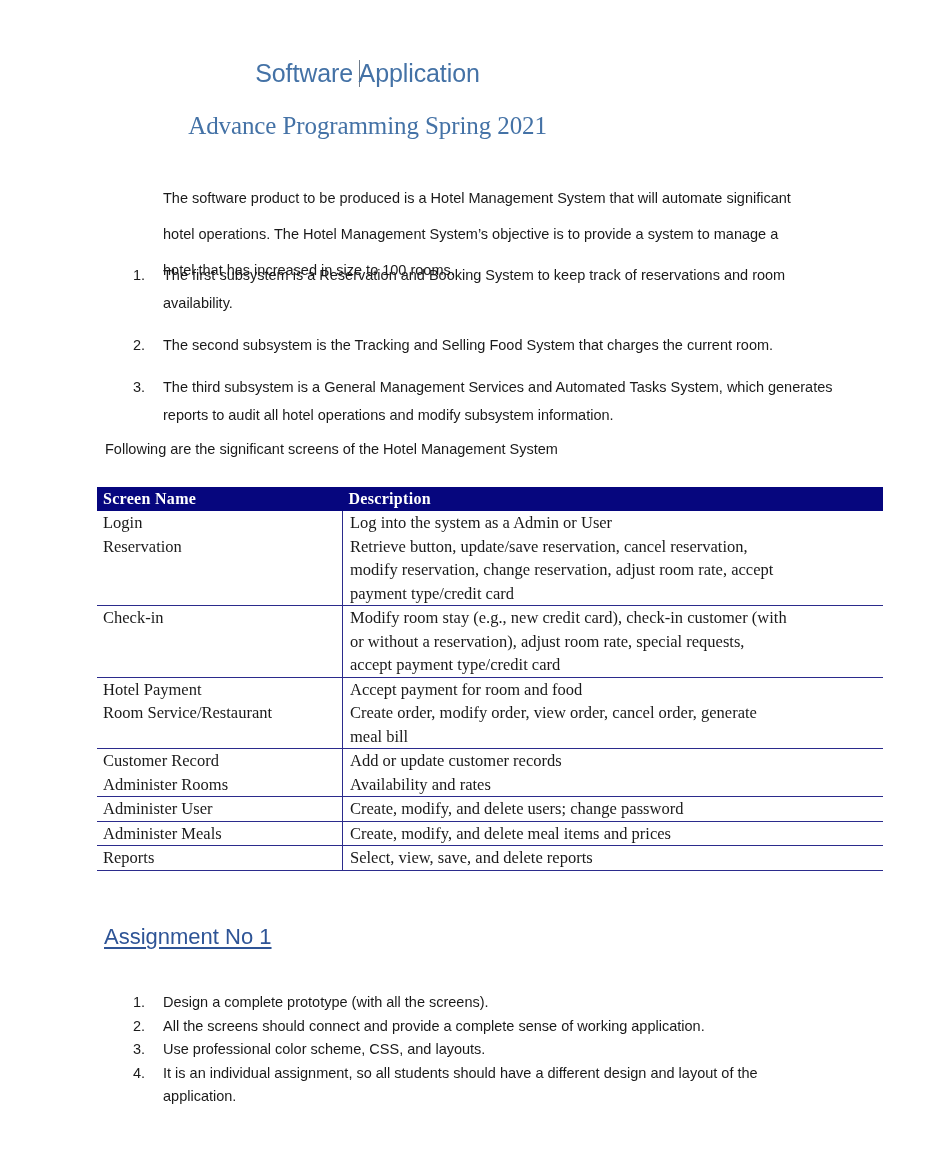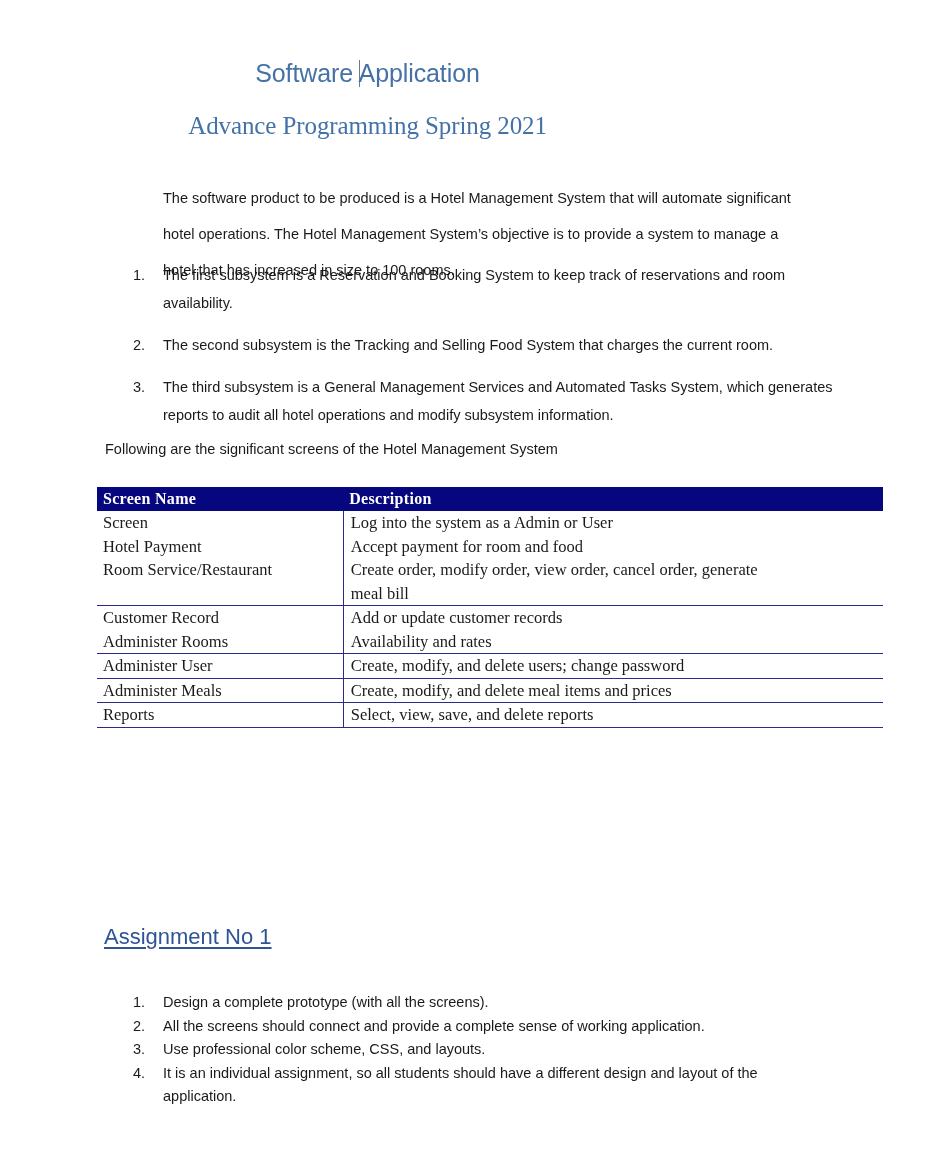--- a/index.html
+++ b/index.html
@@ -197,22 +197,38 @@
 
   <table class="screens-table">
     <thead>
       <tr class="thead-row">
         <th class="col-name">Screen Name</th>
         <th class="col-desc">Description</th>
       </tr>
     </thead>
     <tbody>
       <tr class="body-row">
-        <td class="c-name">Screen</td>
+        <td class="c-name">Login</td>
         <td class="c-desc">Log into the system as a Admin or User</td>
+      </tr>
+      <tr class="body-row rule-below">
+        <td class="c-name">Reservation</td>
+        <td class="c-desc">
+          <div>Retrieve button, update/save reservation, cancel reservation,</div>
+          <div>modify reservation, change reservation, adjust room rate, accept</div>
+          <div>payment type/credit card</div>
+        </td>
+      </tr>
+      <tr class="body-row rule-below">
+        <td class="c-name">Check-in</td>
+        <td class="c-desc">
+          <div>Modify room stay (e.g., new credit card), check-in customer (with</div>
+          <div>or without a reservation), adjust room rate, special requests,</div>
+          <div>accept payment type/credit card</div>
+        </td>
       </tr>
       <tr class="body-row">
         <td class="c-name">Hotel Payment</td>
         <td class="c-desc">Accept payment for room and food</td>
       </tr>
       <tr class="body-row rule-below">
         <td class="c-name">Room Service/Restaurant</td>
         <td class="c-desc">
           <div>Create order, modify order, view order, cancel order, generate</div>
           <div>meal bill</div>

